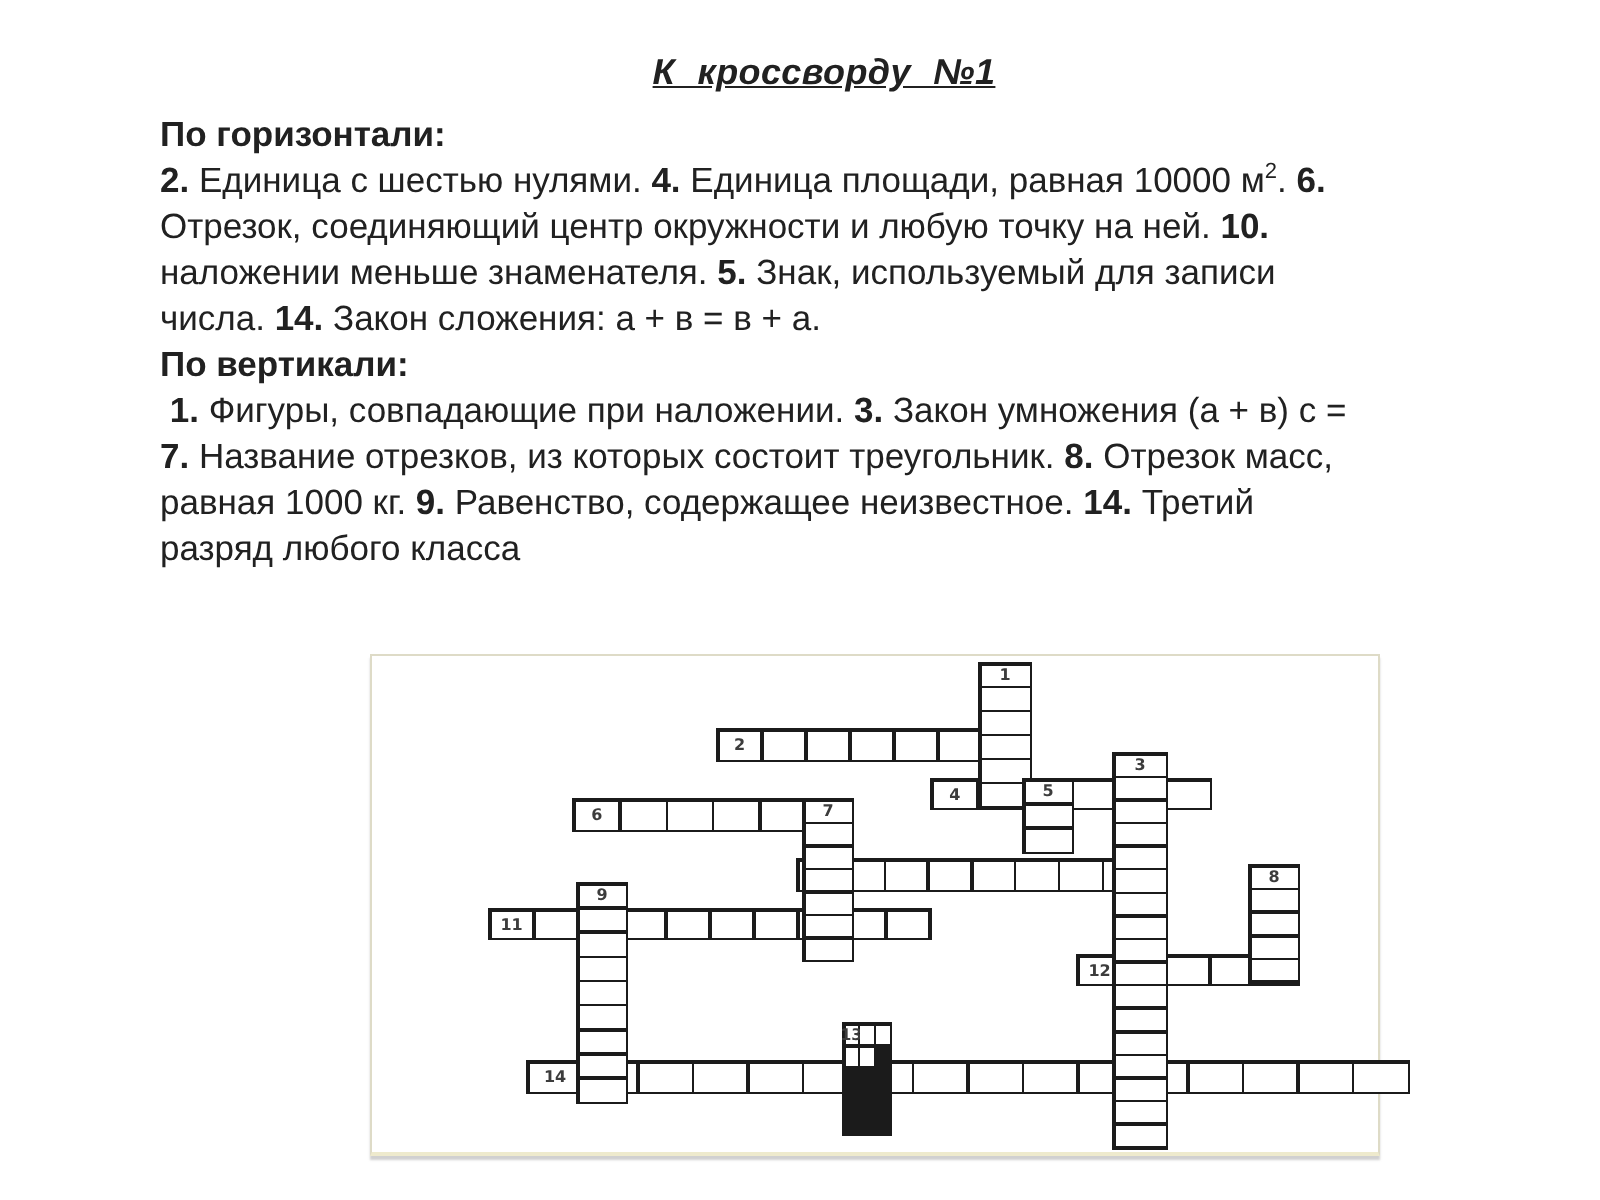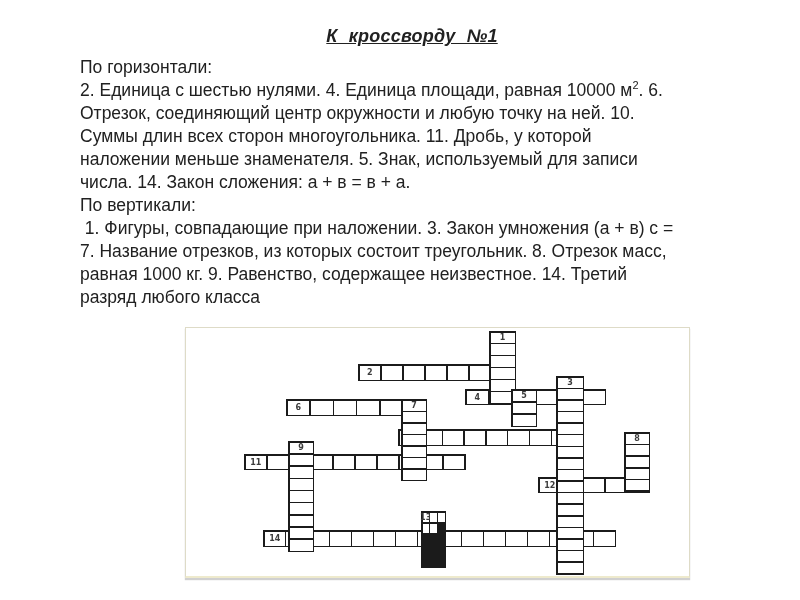--- a/index.html
+++ b/index.html
@@ -3,42 +3,41 @@
 <meta charset="utf-8">
 <style>
   html,body{margin:0;padding:0;background:#ffffff;}
   .slide{position:relative;width:800px;height:600px;background:#ffffff;overflow:hidden;
          font-family:"Liberation Sans",sans-serif;color:#212121;}
   .title{position:absolute;top:26px;left:0;width:800px;text-align:center;
          font-size:18px;font-weight:bold;font-style:italic;text-decoration:underline;
          word-spacing:6px;letter-spacing:.2px;transform:translateX(12px);}
   .clues{position:absolute;left:80px;top:56px;width:680px;font-size:17.5px;line-height:23px;z-index:1;}
   .clue-line{white-space:pre;}
-  .clue-line b{font-weight:normal;}
+  .clue-line b{font-weight:bold;}
   .clue-line sup{font-size:11px;line-height:0;}
   
   .cw-box{position:absolute;left:185px;top:327px;width:503px;height:248px;z-index:2;
           background:rgba(255,255,255,0.82);
           border:1px solid #dedbc7;border-bottom:2px solid #eeeacd;
           box-shadow:0 2px 1px rgba(170,170,170,0.55);}
   .word{position:absolute;display:grid;background:#1b1b1b;gap:1.5px;padding:1.5px;box-sizing:border-box;}
   .cell{background:#ffffff;position:relative;}
   .num{position:absolute;inset:0;display:flex;align-items:center;justify-content:center;
        font-size:8px;font-weight:bold;color:#3c3c3c;font-family:"DejaVu Sans",sans-serif;}
 </style>
 </head>
 <body>
 
 <div class="slide">
   <div class="title">К кроссворду №1</div>
   <div class="clues">
       <div class="clue-line"><b>По горизонтали:</b></div>
       <div class="clue-line"><b>2.</b><span> Единица с шестью нулями. </span><b>4.</b><span> Единица площади, равная 10000 м</span><sup>2</sup><span>. </span><b>6.</b></div>
       <div class="clue-line"><span>Отрезок, соединяющий центр окружности и любую точку на ней. </span><b>10.</b></div>
-      <div class="clue-line"><span>Суммы длин всех сторон многоугольника. </span><b>11.</b><span> Дробь, у которой</span></div>
       <div class="clue-line"><span>наложении меньше знаменателя. </span><b>5.</b><span> Знак, используемый для записи</span></div>
       <div class="clue-line"><span>числа. </span><b>14.</b><span> Закон сложения: а + в = в + а.</span></div>
       <div class="clue-line"><b>По вертикали:</b></div>
       <div class="clue-line"><b> 1.</b><span> Фигуры, совпадающие при наложении. </span><b>3.</b><span> Закон умножения (а + в) с =</span></div>
       <div class="clue-line"><b>7.</b><span> Название отрезков, из которых состоит треугольник. </span><b>8.</b><span> Отрезок масс,</span></div>
       <div class="clue-line"><span>равная 1000 кг. </span><b>9.</b><span> Равенство, содержащее неизвестное. </span><b>14.</b><span> Третий</span></div>
       <div class="clue-line"><span>разряд любого класса</span></div>
     </div>
   <div class="cw-box">
       <div class="word h" style="background: rgb(27, 27, 27); left: 172px; top: 36px; width: 155.6px; height: 17px; grid-template-columns: repeat(7, 1fr); grid-template-rows: 1fr;">
@@ -100,21 +99,21 @@
       </div>
       <div class="word h" style="background: rgb(27, 27, 27); left: 352px; top: 149px; width: 112px; height: 16px; grid-template-columns: repeat(5, 1fr); grid-template-rows: 1fr;">
         <div class="cell">
           <span class="num">12</span>
         </div>
         <div class="cell"></div>
         <div class="cell"></div>
         <div class="cell"></div>
         <div class="cell"></div>
       </div>
-      <div class="word h" style="background: rgb(27, 27, 27); left: 77px; top: 202px; width: 353px; height: 17px; grid-template-columns: repeat(16, 1fr); grid-template-rows: 1fr;">
+      <div class="word h" style="background: rgb(27, 27, 27); left: 77px; top: 202px; width: 442px; height: 17px; grid-template-columns: repeat(16, 1fr); grid-template-rows: 1fr;">
         <div class="cell">
           <span class="num">14</span>
         </div>
         <div class="cell"></div>
         <div class="cell"></div>
         <div class="cell"></div>
         <div class="cell"></div>
         <div class="cell"></div>
         <div class="cell"></div>
         <div class="cell"></div>

